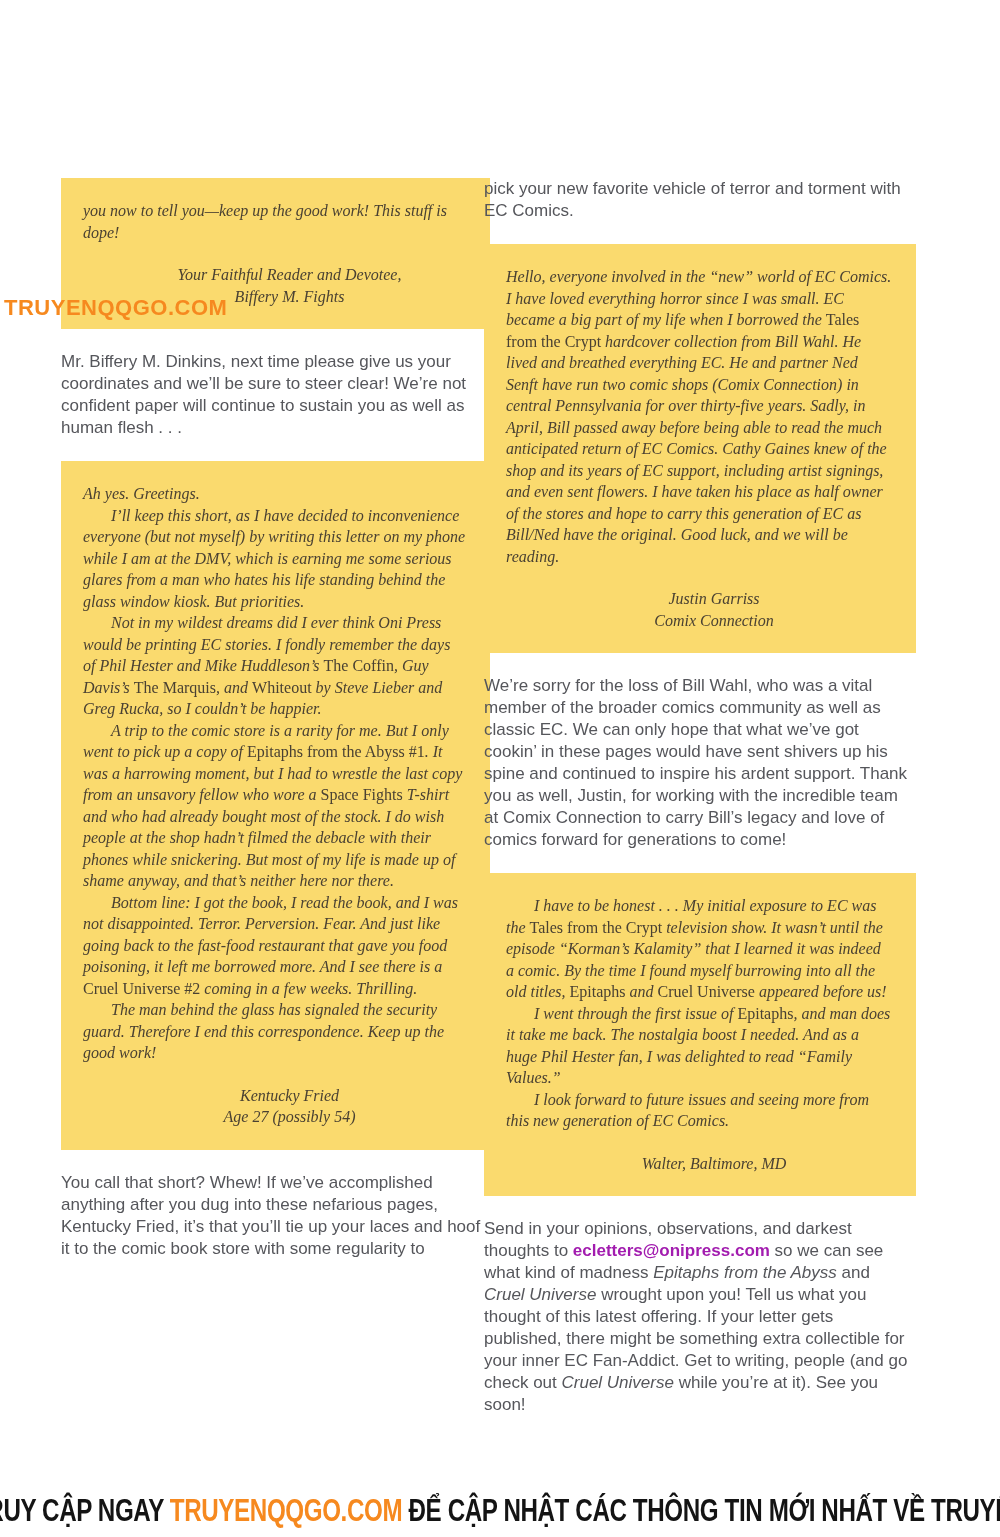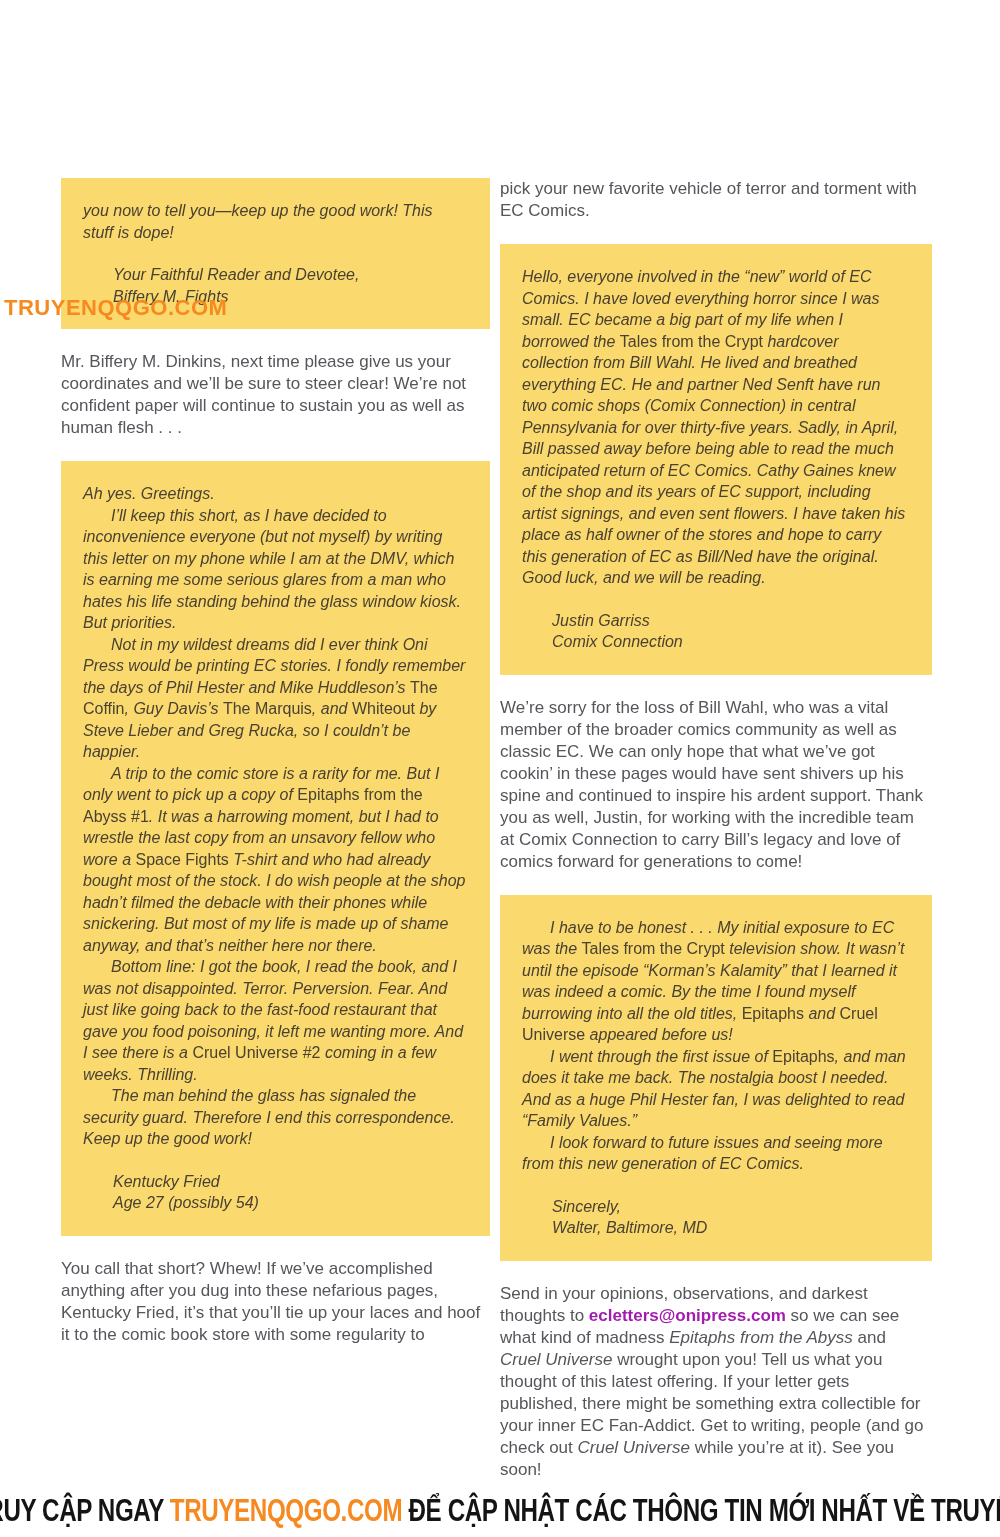--- a/index.html
+++ b/index.html
@@ -2,32 +2,33 @@
 <html style="--letter-bg: #FADA6E; --letter-text: #4A4132; --reply-text: #55565B; --accent-orange: #F6891F;"><head>
 <meta charset="utf-8">
 <style>
   html,body{margin:0;padding:0;background:#ffffff;}
   .page{
     position:relative;width:1000px;height:1537px;background:#ffffff;
     overflow:hidden;font-family:"Liberation Sans",sans-serif;
   }
   .col{position:absolute;top:178px;}
   .col-left{left:61px;width:429px;}
-  .col-right{left:500px;width:432px;}
+  .col-right{left:484px;width:432px;}
   .block{margin-bottom:22px;}
   .letter{
     background:var(--letter-bg,#FADA6E);
     padding:22px 24px 22px 22px;
     color:var(--letter-text,#4A4132);
+    font-family:Liberation Serif, serif;
   }
   .letter p{margin:0;font-size:16px;line-height:21.5px;font-style:italic;}
   .reply{color:var(--reply-text,#55565B);padding-right:2px;}
   .reply p{margin:0;font-size:17px;line-height:22px;}
   .p-indent{text-indent:28px;}
-  .p-sig{padding-left:30px;}
+  .p-sig{padding-left:30px;text-align:center;}
   .p-gap{height:21px;}
   .run-r{font-style:normal;}
   .run-b{font-weight:700;font-style:normal;color:#a21caf;}
   .run-i{font-style:italic;}
   .watermark{
     position:absolute;left:4px;top:295px;z-index:5;
     font-size:22px;font-weight:700;letter-spacing:0.5px;
     color:var(--accent-orange,#F6891F);
   }
   .footer{
@@ -54,21 +55,21 @@
         <p class="p-sig"><span class="run-i">Biffery M. Fights</span></p>
       </div>
       <div class="block reply">
         <p><span class="run-n">Mr. Biffery M. Dinkins, next time please give us your coordinates and we’ll be sure to steer clear! We’re not confident paper will continue to sustain you as well as human flesh . . .</span></p>
       </div>
       <div class="block letter">
         <p><span class="run-i">Ah yes. Greetings.</span></p>
         <p class="p-indent"><span class="run-i">I’ll keep this short, as I have decided to inconvenience everyone (but not myself) by writing this letter on my phone while I am at the DMV, which is earning me some serious glares from a man who hates his life standing behind the glass window kiosk. But priorities.</span></p>
         <p class="p-indent"><span class="run-i">Not in my wildest dreams did I ever think Oni Press would be printing EC stories. I fondly remember the days of Phil Hester and Mike Huddleson’s </span><span class="run-r">The Coffin</span><span class="run-i">, Guy Davis’s </span><span class="run-r">The Marquis</span><span class="run-i">, and </span><span class="run-r">Whiteout</span><span class="run-i"> by Steve Lieber and Greg Rucka, so I couldn’t be happier.</span></p>
         <p class="p-indent"><span class="run-i">A trip to the comic store is a rarity for me. But I only went to pick up a copy of </span><span class="run-r">Epitaphs from the Abyss #1</span><span class="run-i">. It was a harrowing moment, but I had to wrestle the last copy from an unsavory fellow who wore a </span><span class="run-r">Space Fights</span><span class="run-i"> T-shirt and who had already bought most of the stock. I do wish people at the shop hadn’t filmed the debacle with their phones while snickering. But most of my life is made up of shame anyway, and that’s neither here nor there.</span></p>
-        <p class="p-indent"><span class="run-i">Bottom line: I got the book, I read the book, and I was not disappointed. Terror. Perversion. Fear. And just like going back to the fast-food restaurant that gave you food poisoning, it left me wanting more. And I see there is a </span><span class="run-r">Cruel Universe #2</span><span class="run-i"> coming in a few weeks. Thrilling.</span></p>
+        <p class="p-indent"><span class="run-i">Bottom line: I got the book, I read the book, and I was not disappointed. Terror. Perversion. Fear. And just like going back to the fast-food restaurant that gave you food poisoning, it left me borrowed more. And I see there is a </span><span class="run-r">Cruel Universe #2</span><span class="run-i"> coming in a few weeks. Thrilling.</span></p>
         <p class="p-indent"><span class="run-i">The man behind the glass has signaled the security guard. Therefore I end this correspondence. Keep up the good work!</span></p>
         <p class="p-gap"></p>
         <p class="p-sig"><span class="run-i">Kentucky Fried</span></p>
         <p class="p-sig"><span class="run-i">Age 27 (possibly 54)</span></p>
       </div>
       <div class="block reply">
         <p><span class="run-n">You call that short? Whew! If we’ve accomplished anything after you dug into these nefarious pages, Kentucky Fried, it’s that you’ll tie up your laces and hoof it to the comic book store with some regularity to</span></p>
       </div>
     </div>
   <div class="col col-right">
@@ -82,21 +83,20 @@
         <p class="p-sig"><span class="run-i">Comix Connection</span></p>
       </div>
       <div class="block reply">
         <p><span class="run-n">We’re sorry for the loss of Bill Wahl, who was a vital member of the broader comics community as well as classic EC. We can only hope that what we’ve got cookin’ in these pages would have sent shivers up his spine and continued to inspire his ardent support. Thank you as well, Justin, for working with the incredible team at Comix Connection to carry Bill’s legacy and love of comics forward for generations to come!</span></p>
       </div>
       <div class="block letter">
         <p class="p-indent"><span class="run-i">I have to be honest . . . My initial exposure to EC was the </span><span class="run-r">Tales from the Crypt</span><span class="run-i"> television show. It wasn’t until the episode “Korman’s Kalamity” that I learned it was indeed a comic. By the time I found myself burrowing into all the old titles, </span><span class="run-r">Epitaphs</span><span class="run-i"> and </span><span class="run-r">Cruel Universe</span><span class="run-i"> appeared before us!</span></p>
         <p class="p-indent"><span class="run-i">I went through the first issue of </span><span class="run-r">Epitaphs</span><span class="run-i">, and man does it take me back. The nostalgia boost I needed. And as a huge Phil Hester fan, I was delighted to read “Family Values.”</span></p>
         <p class="p-indent"><span class="run-i">I look forward to future issues and seeing more from this new generation of EC Comics.</span></p>
         <p class="p-gap"></p>
-        <p class="p-sig"><span class="run-i">Sincerely,</span></p>
         <p class="p-sig"><span class="run-i">Walter, Baltimore, MD</span></p>
       </div>
       <div class="block reply">
         <p><span class="run-n">Send in your opinions, observations, and darkest thoughts to </span><span class="run-b">ecletters@onipress.com</span><span class="run-n"> so we can see what kind of madness </span><span class="run-i">Epitaphs from the Abyss</span><span class="run-n"> and </span><span class="run-i">Cruel Universe</span><span class="run-n"> wrought upon you! Tell us what you thought of this latest offering. If your letter gets published, there might be something extra collectible for your inner EC Fan-Addict. Get to writing, people (and go check out </span><span class="run-i">Cruel Universe</span><span class="run-n"> while you’re at it). See you soon!</span></p>
       </div>
     </div>
 
   <div class="footer">
     <div class="footer-text">
       <span>TRUY CẬP NGAY </span><span class="footer-link">TRUYENQQGO.COM</span><span> ĐỂ CẬP NHẬT CÁC THÔNG TIN MỚI NHẤT VỀ TRUYỆN</span>

